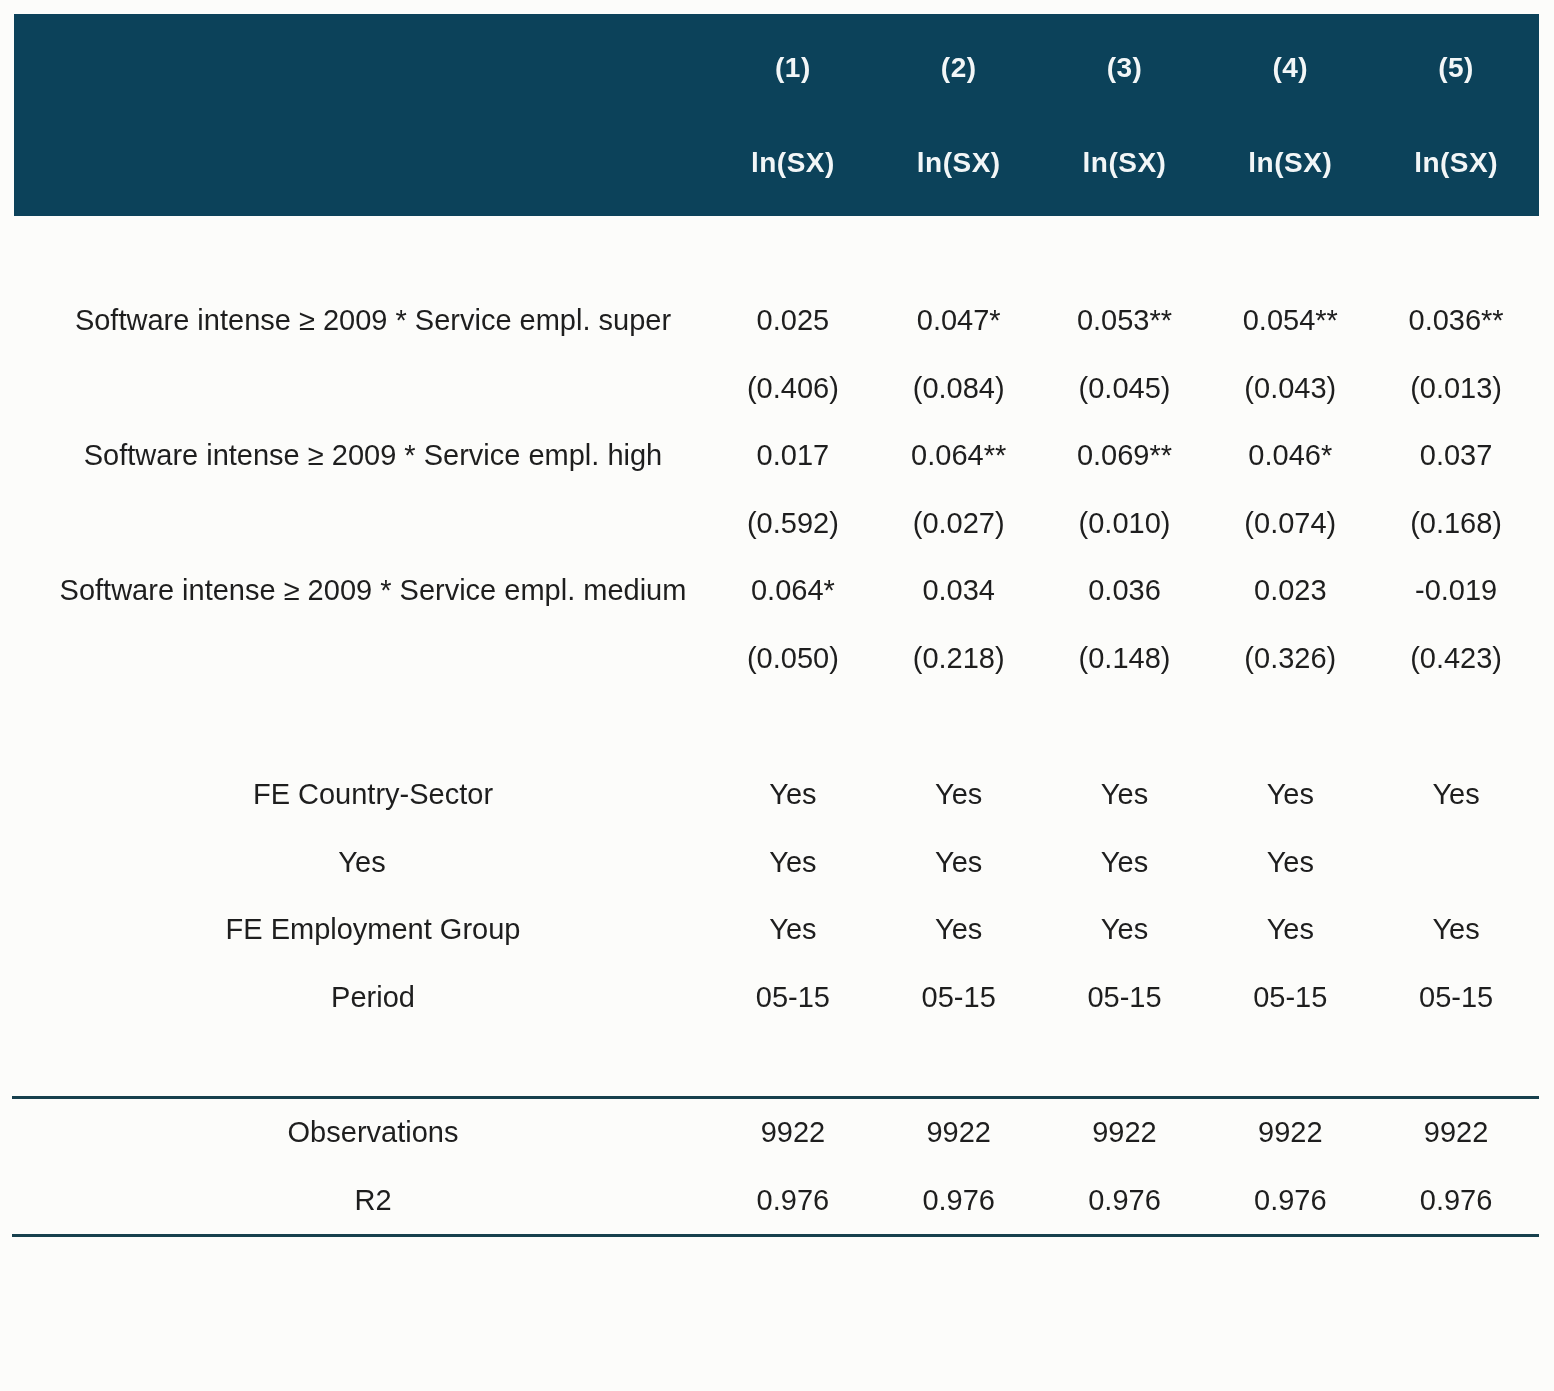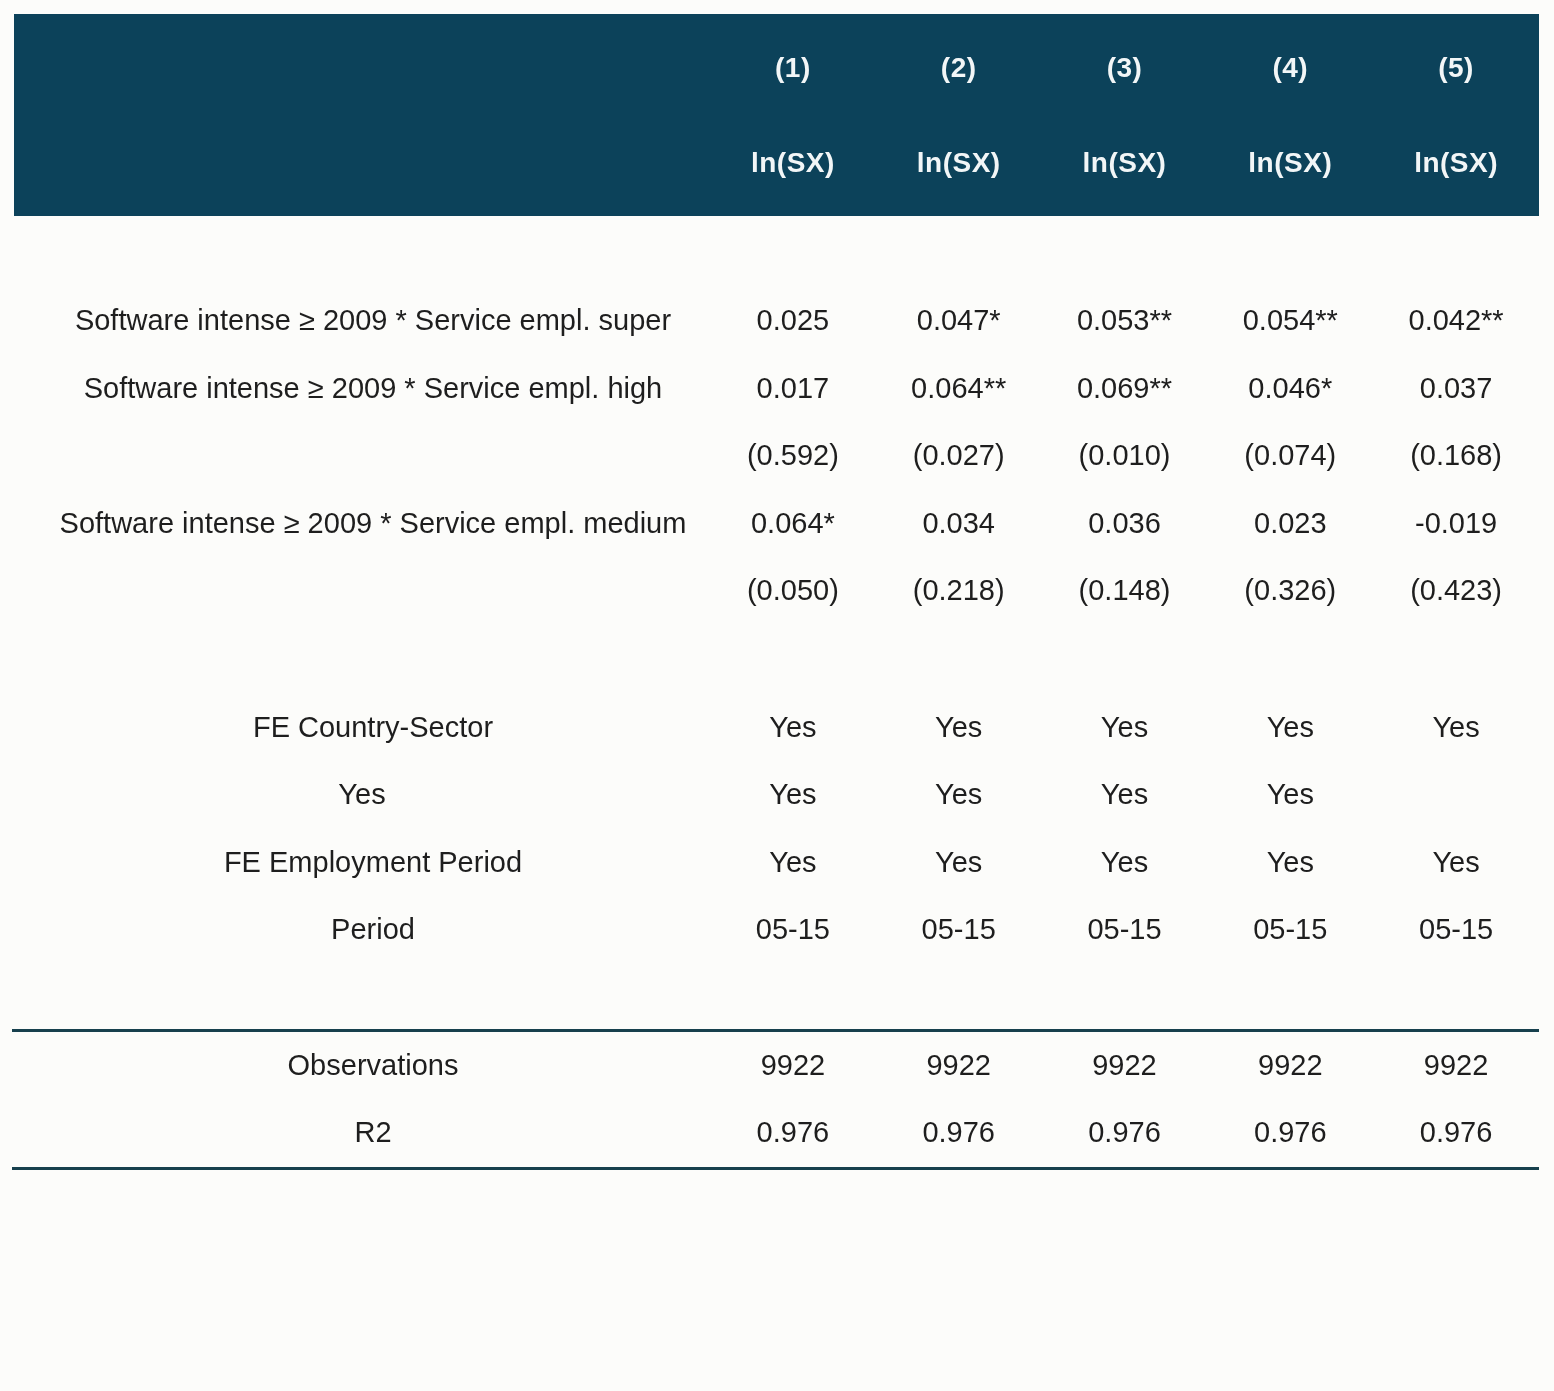--- a/index.html
+++ b/index.html
@@ -90,21 +90,29 @@
   </div>
 
   <div class="spacer-after-header"></div>
 
   <div class="grid-row data-row">
     <div class="label-cell">Software intense ≥ 2009 * Service empl. super</div>
     <div class="num-cell">0.025</div>
     <div class="num-cell">0.047*</div>
     <div class="num-cell">0.053**</div>
     <div class="num-cell">0.054**</div>
-    <div class="num-cell">0.042**</div>
+    <div class="num-cell">0.036**</div>
+  </div>
+  <div class="grid-row data-row">
+    <div class="label-cell"></div>
+    <div class="num-cell">(0.406)</div>
+    <div class="num-cell">(0.084)</div>
+    <div class="num-cell">(0.045)</div>
+    <div class="num-cell">(0.043)</div>
+    <div class="num-cell">(0.013)</div>
   </div>
 
   <div class="grid-row data-row">
     <div class="label-cell">Software intense ≥ 2009 * Service empl. high</div>
     <div class="num-cell">0.017</div>
     <div class="num-cell">0.064**</div>
     <div class="num-cell">0.069**</div>
     <div class="num-cell">0.046*</div>
     <div class="num-cell">0.037</div>
   </div>
@@ -146,21 +154,21 @@
     <div class="num-cell">Yes</div>
   </div>
   <div class="grid-row data-row">
     <div class="num-cell">Yes</div>
     <div class="num-cell">Yes</div>
     <div class="num-cell">Yes</div>
     <div class="num-cell">Yes</div>
     <div class="num-cell">Yes</div>
   </div>
   <div class="grid-row data-row">
-    <div class="label-cell">FE Employment Period</div>
+    <div class="label-cell">FE Employment Group</div>
     <div class="num-cell">Yes</div>
     <div class="num-cell">Yes</div>
     <div class="num-cell">Yes</div>
     <div class="num-cell">Yes</div>
     <div class="num-cell">Yes</div>
   </div>
   <div class="grid-row data-row">
     <div class="label-cell">Period</div>
     <div class="num-cell">05-15</div>
     <div class="num-cell">05-15</div>

